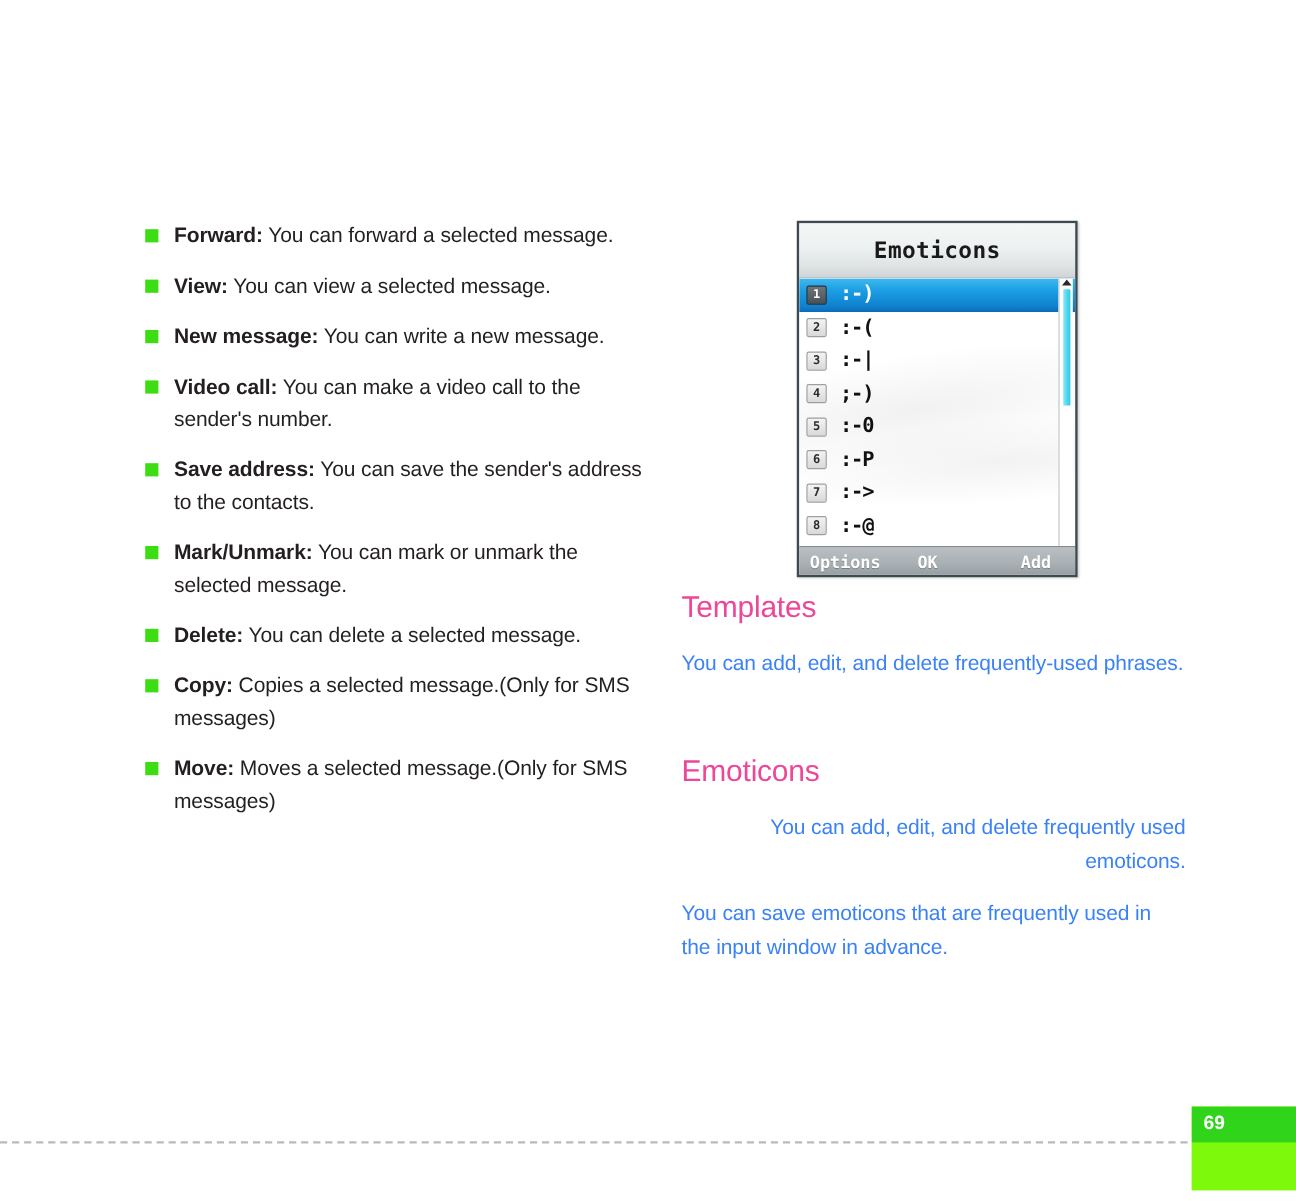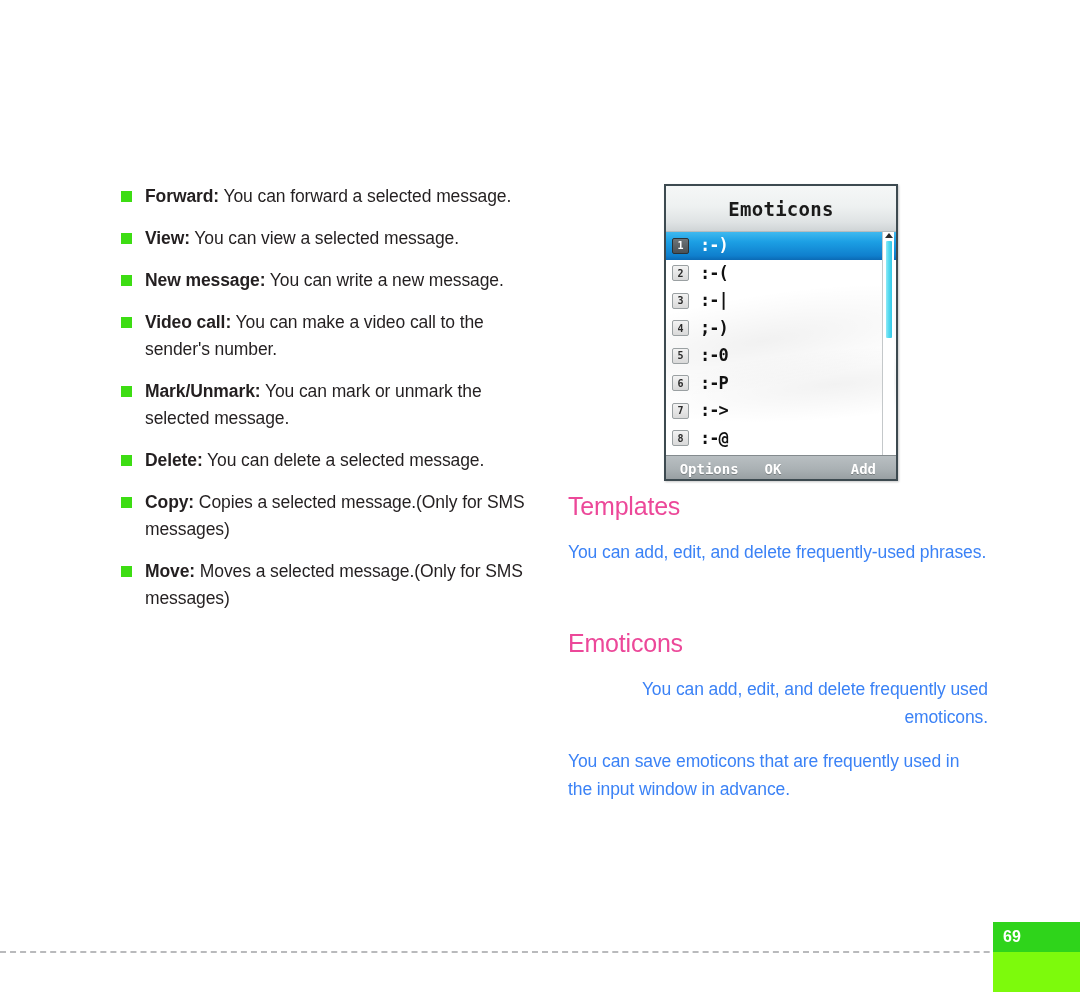--- a/index.html
+++ b/index.html
@@ -231,21 +231,21 @@
     z-index: 4;
   }
   .softkey {
     font-family: "DejaVu Sans Mono", monospace;
     font-size: 14px;
     font-weight: bold;
     color: #ffffff;
     text-shadow: 0 1px 0 rgba(0,0,0,0.25);
     flex: 1 1 0;
   }
-  .softkey.left   { text-align: right;   padding-left: 4px; }
+  .softkey.left   { text-align: center;   padding-left: 4px; }
   .softkey.center { text-align: center; }
   .softkey.right  { text-align: right;  padding-right: 20px; }
 
   
   .footer-rule {
     position: absolute;
     left: 0;
     top: 951px;
     width: 1080px;
     height: 0;
@@ -304,20 +304,25 @@
       <span class="bullet-term">New message:</span> 
       <span>You can write a new message.</span>
     </div>
 
     <div class="bullet-item">
       <span class="bullet-square"></span>
       <span class="bullet-term">Video call:</span> 
       <span>You can make a video call to the sender's number.</span>
     </div>
 
+    <div class="bullet-item">
+      <span class="bullet-square"></span>
+      <span class="bullet-term">Save address:</span> 
+      <span>You can save the sender's address to the contacts.</span>
+    </div>
 
     <div class="bullet-item">
       <span class="bullet-square"></span>
       <span class="bullet-term">Mark/Unmark:</span> 
       <span>You can mark or unmark the selected message.</span>
     </div>
 
     <div class="bullet-item">
       <span class="bullet-square"></span>
       <span class="bullet-term">Delete:</span> 

